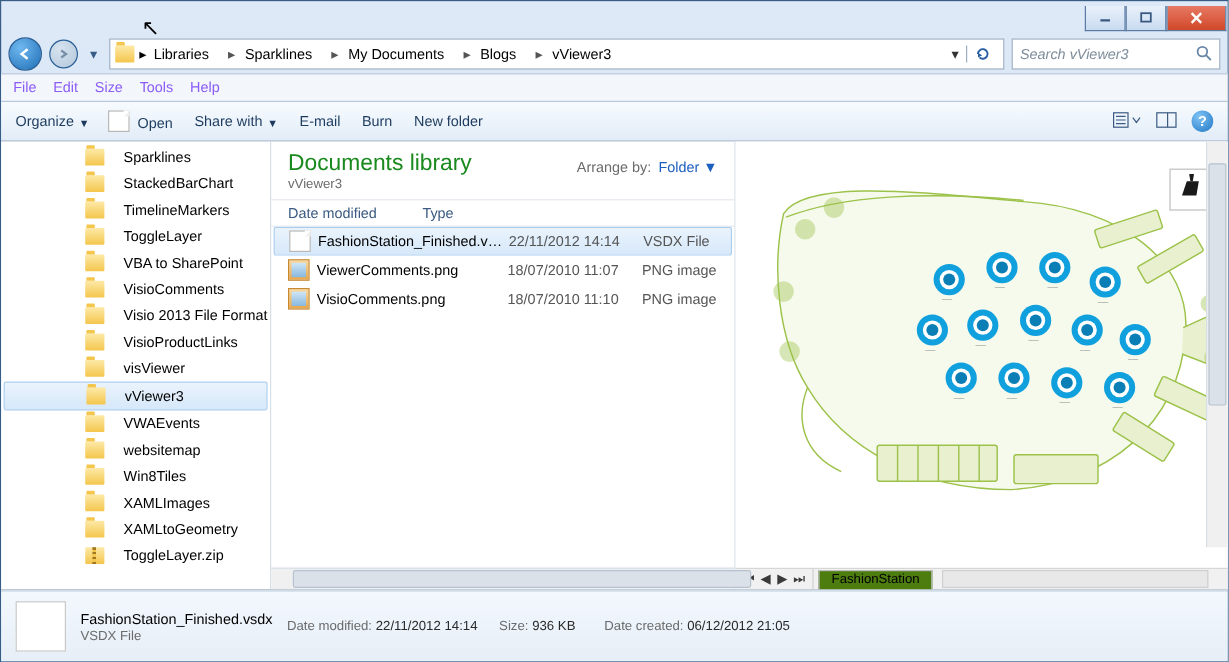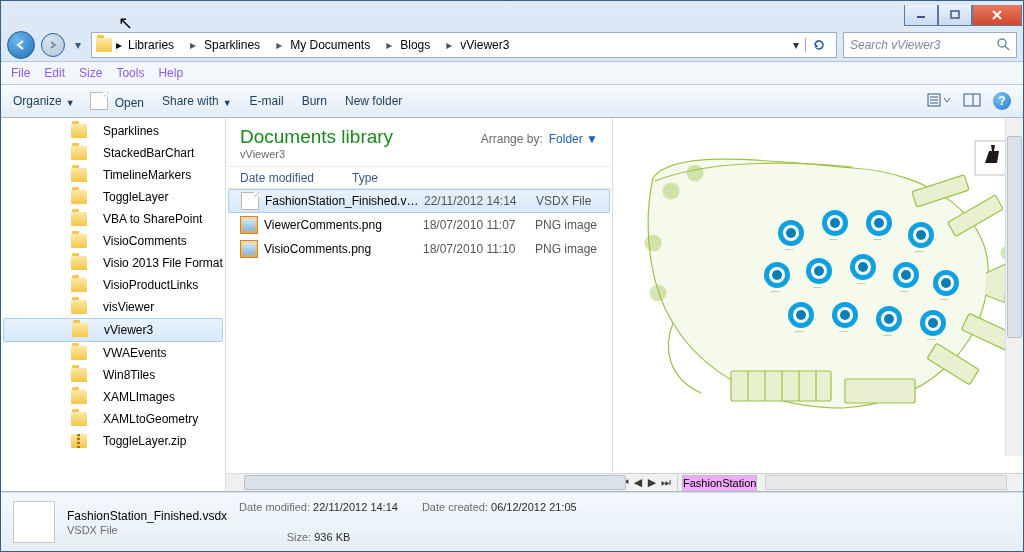--- a/index.html
+++ b/index.html
@@ -63,31 +63,31 @@
 .hscroll{height:17px;background:#f0f0f0;border-top:1px solid #d6dee8;position:relative}
 .hscroll .thumb{position:absolute;left:18px;width:380px;top:1px;bottom:1px;background:#dbe1e8;border:1px solid #b6c2cf;border-radius:2px}
 .preview{width:410px;border-left:1px solid #d6dee8;display:flex;flex-direction:column}
 .pvbody{flex:1;background:#fff;overflow:hidden;display:flex;align-items:stretch;justify-content:stretch;position:relative}
 .pvbody svg{width:100%;height:100%}
 .pvsb{width:17px;background:#f0f0f0;border-left:1px solid #d6dee8;position:absolute;right:0;top:0;bottom:17px}
 .pvsb .thumb{position:absolute;left:1px;right:1px;top:18px;height:200px;background:#dbe1e8;border:1px solid #b6c2cf;border-radius:2px}
 .pvctrl{height:17px;background:#f1f1f1;border-top:1px solid #cfcfcf;display:flex;align-items:center;font-size:11px}
 .pvnav{display:flex;align-items:center;gap:0;padding:0 4px;border-right:1px solid #cfcfcf;height:100%}
 .pvnav span{width:14px;text-align:center;color:#3a3a3a;cursor:default}
-.pvtab{padding:0 0;background:#f0abfc;border:1px solid #bfbfbf;border-bottom:none;margin-left:4px;height:15px;display:flex;align-items:center}
+.pvtab{padding:0 10px;background:#4d7c0f;border:1px solid #bfbfbf;border-bottom:none;margin-left:4px;height:15px;display:flex;align-items:center}
 .pvhsb{flex:1;margin:0 16px 0 8px;height:13px;background:#e8e8e8;border:1px solid #cfcfcf;position:relative}
 .details{height:50px;background:linear-gradient(#f3f8fd,#e6eef7);border-top:1px solid #d6dee8;display:flex;align-items:center;padding:4px 12px;gap:12px}
 .details .thumb{width:40px;height:40px;background:#fff;border:1px solid #c9c9c9}
 .details .info{display:flex;flex-direction:column;gap:1px}
 .details .fn{font-size:12px}
 .details .ft{font-size:11px;color:#6b6b6b}
 .details .meta{display:flex;gap:24px;font-size:11px;color:#6b6b6b;align-items:flex-start}
 .details .meta .lbl{color:#6b6b6b}
 .details .meta .val{color:#2a2a2a}
-.details .metagrp{display:flex;flex-direction:column;gap:18px}
+.details .metagrp{display:flex;gap:18px}
 .help{width:18px;height:18px;border-radius:50%;background:radial-gradient(circle at 35% 30%,#7fc3f6,#2077c4);color:#fff;display:flex;align-items:center;justify-content:center;font-weight:bold;font-size:12px}
 </style>
 </head>
 <body>
 
 <div class="window">
   <div class="cursor">↖</div>
   <div class="titlebar">
     <div class="winbtns">
       <div class="winbtn">
@@ -248,20 +248,24 @@
           <span class="folder-ico"></span>
           <span>visViewer</span>
         </div>
         <div class="tree-item sel">
           <span class="folder-ico"></span>
           <span>vViewer3</span>
         </div>
         <div class="tree-item">
           <span class="folder-ico"></span>
           <span>VWAEvents</span>
+        </div>
+        <div class="tree-item">
+          <span class="folder-ico"></span>
+          <span>websitemap</span>
         </div>
         <div class="tree-item">
           <span class="folder-ico"></span>
           <span>Win8Tiles</span>
         </div>
         <div class="tree-item">
           <span class="folder-ico"></span>
           <span>XAMLImages</span>
         </div>
         <div class="tree-item">

